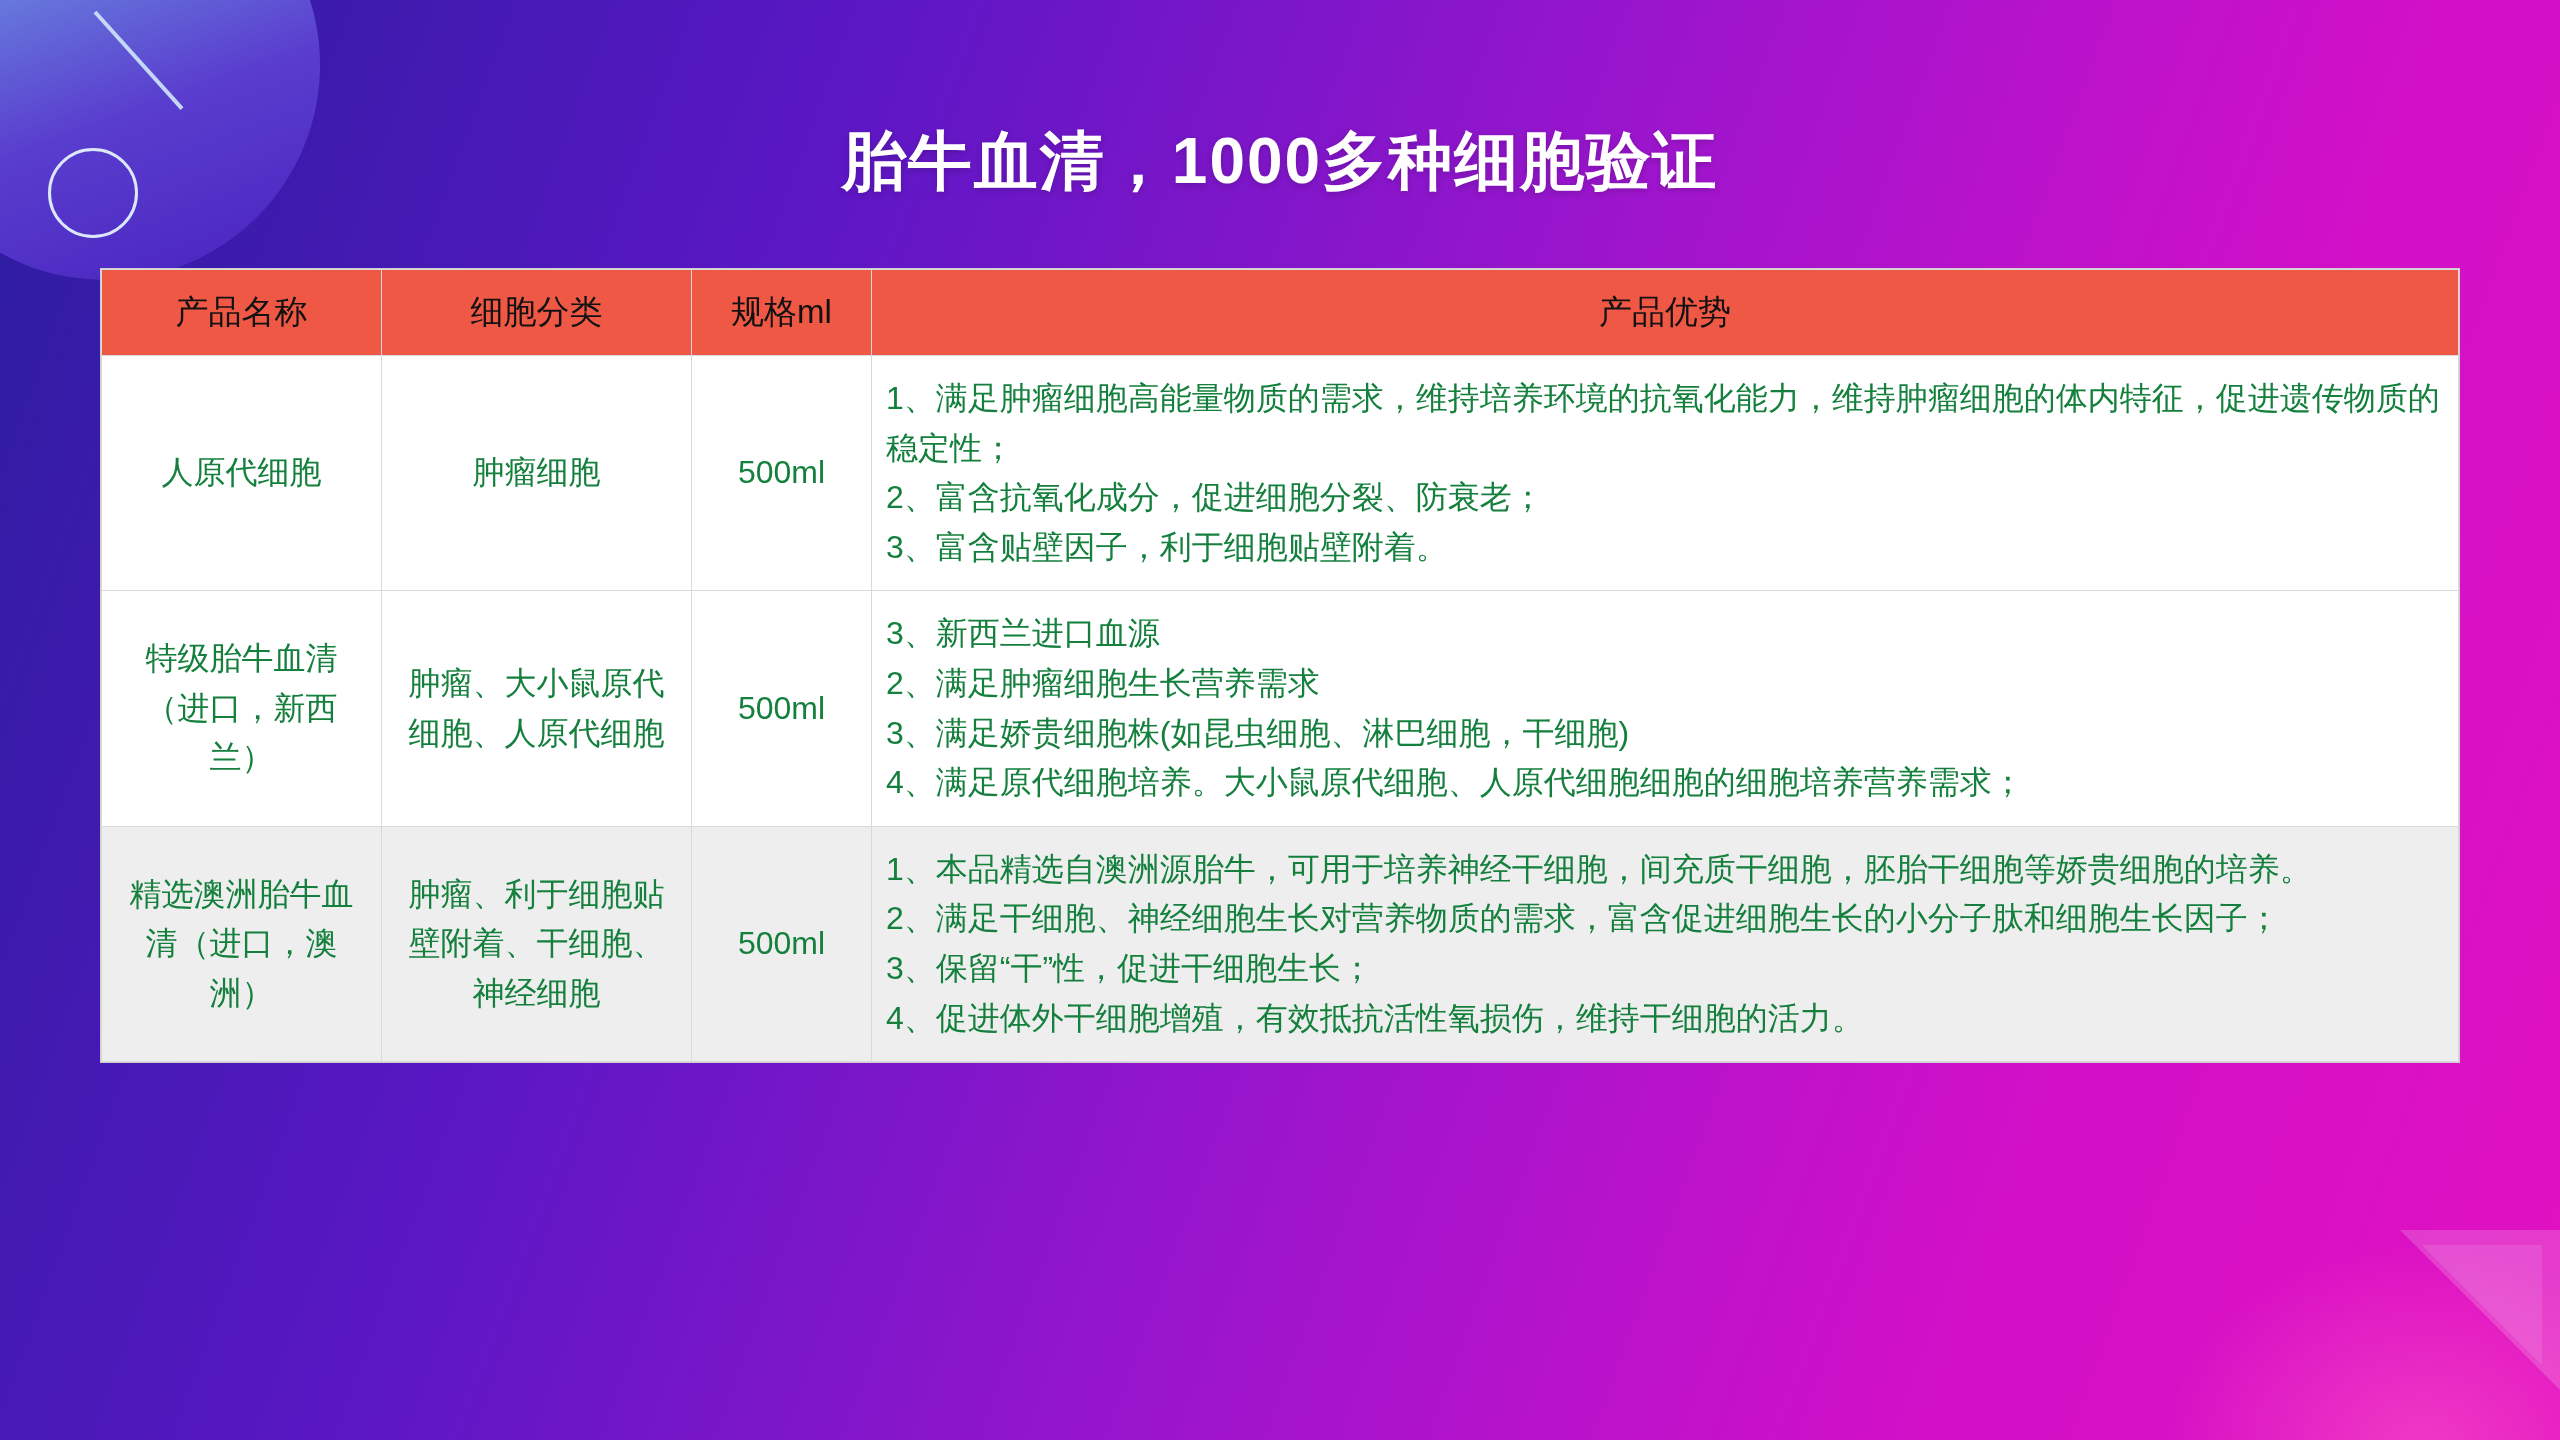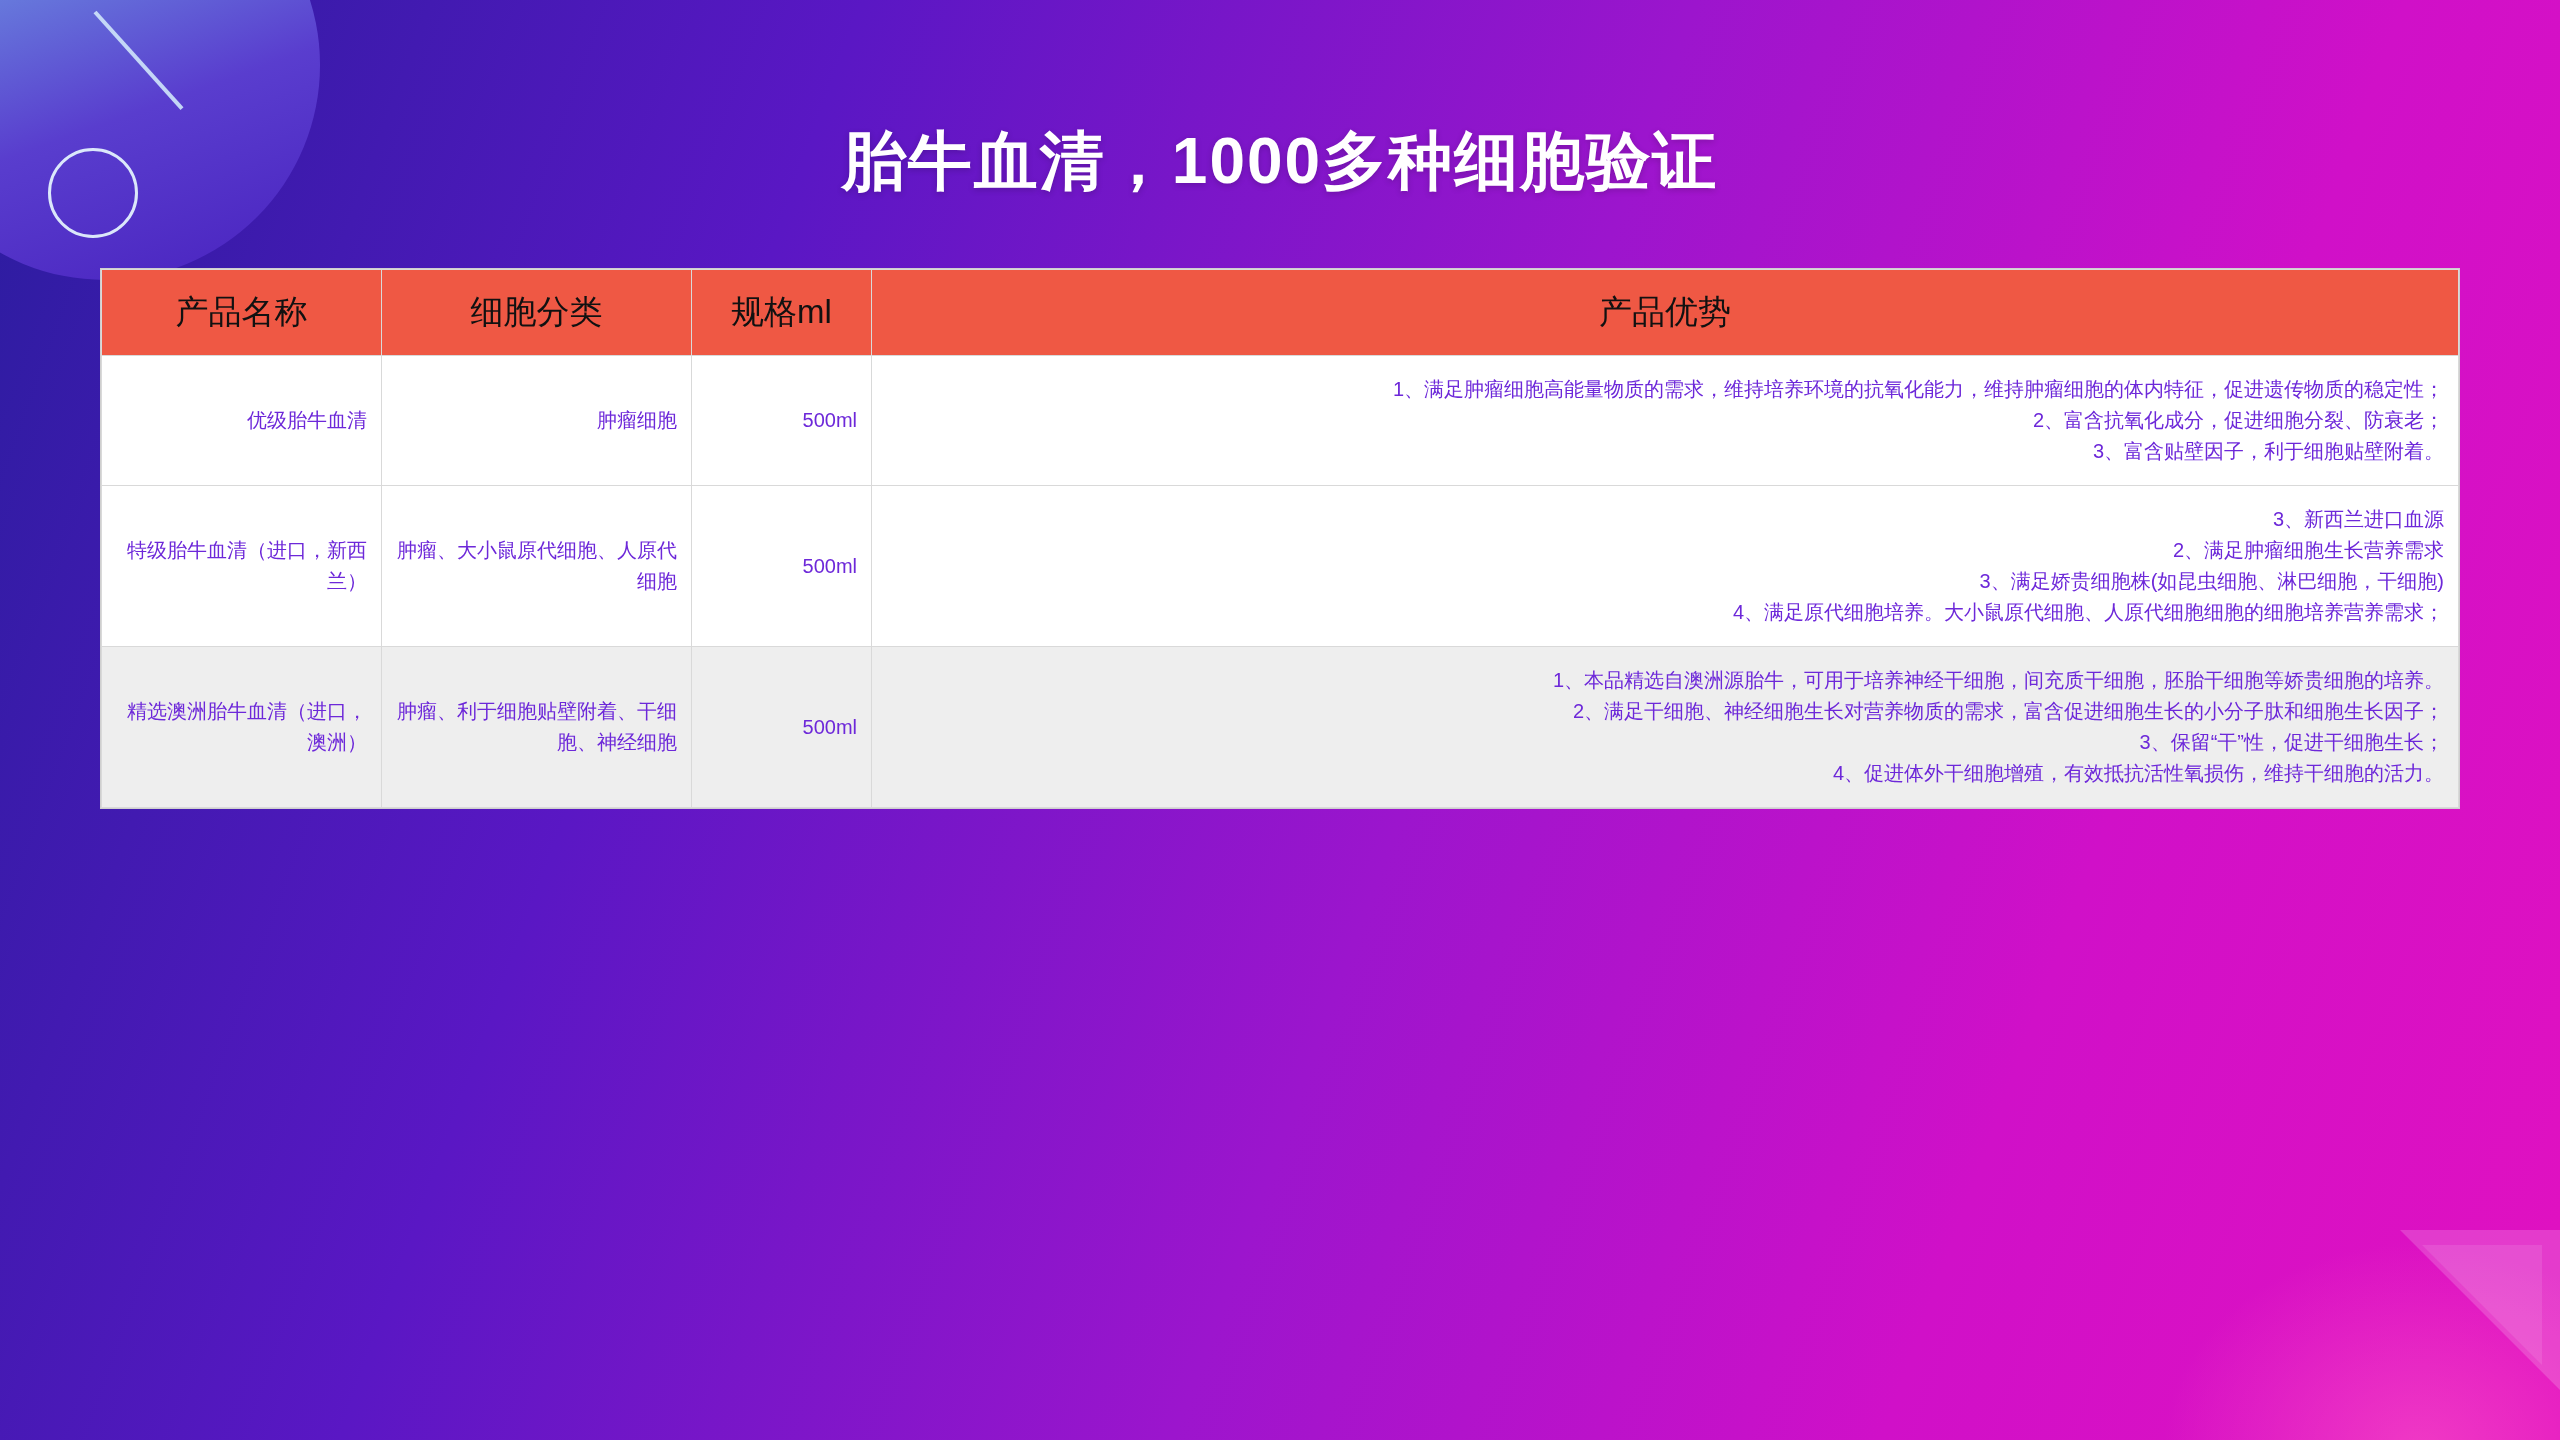--- a/index.html
+++ b/index.html
@@ -109,26 +109,25 @@
   table.spec th {
     background: #ef5844;
     color: #111111;
     font-size: 33px;
     font-weight: normal;
     padding: 20px 6px;
     border: 1px solid #d9d9d9;
   }
   table.spec td {
     border: 1px solid #d9d9d9;
-    font-size: 20px;
-    color: #6d28d9;
+    font-size: 32px;
+    color: #15803d;
     vertical-align: middle;
     padding: 18px 14px;
     line-height: 1.55;
-    text-align: right;
   }
   td.c-name, td.c-class, td.c-spec {
     text-align: center;
   }
   td.c-adv {
     text-align: left;
     padding-left: 18px;
     padding-right: 22px;
   }
   tr.alt td {
@@ -165,21 +164,21 @@
       <thead>
         <tr>
           <th>产品名称</th>
           <th>细胞分类</th>
           <th>规格ml</th>
           <th>产品优势</th>
         </tr>
       </thead>
       <tbody>
         <tr>
-          <td class="c-name">优级胎牛血清</td>
+          <td class="c-name">人原代细胞</td>
           <td class="c-class">肿瘤细胞</td>
           <td class="c-spec">500ml</td>
           <td class="c-adv">
             <span class="adv-line">1、满足肿瘤细胞高能量物质的需求，维持培养环境的抗氧化能力，维持肿瘤细胞的体内特征，促进遗传物质的稳定性；</span>
             <span class="adv-line">2、富含抗氧化成分，促进细胞分裂、防衰老；</span>
             <span class="adv-line">3、富含贴壁因子，利于细胞贴壁附着。</span>
           </td>
         </tr>
         <tr>
           <td class="c-name">特级胎牛血清（进口，新西兰）</td>

